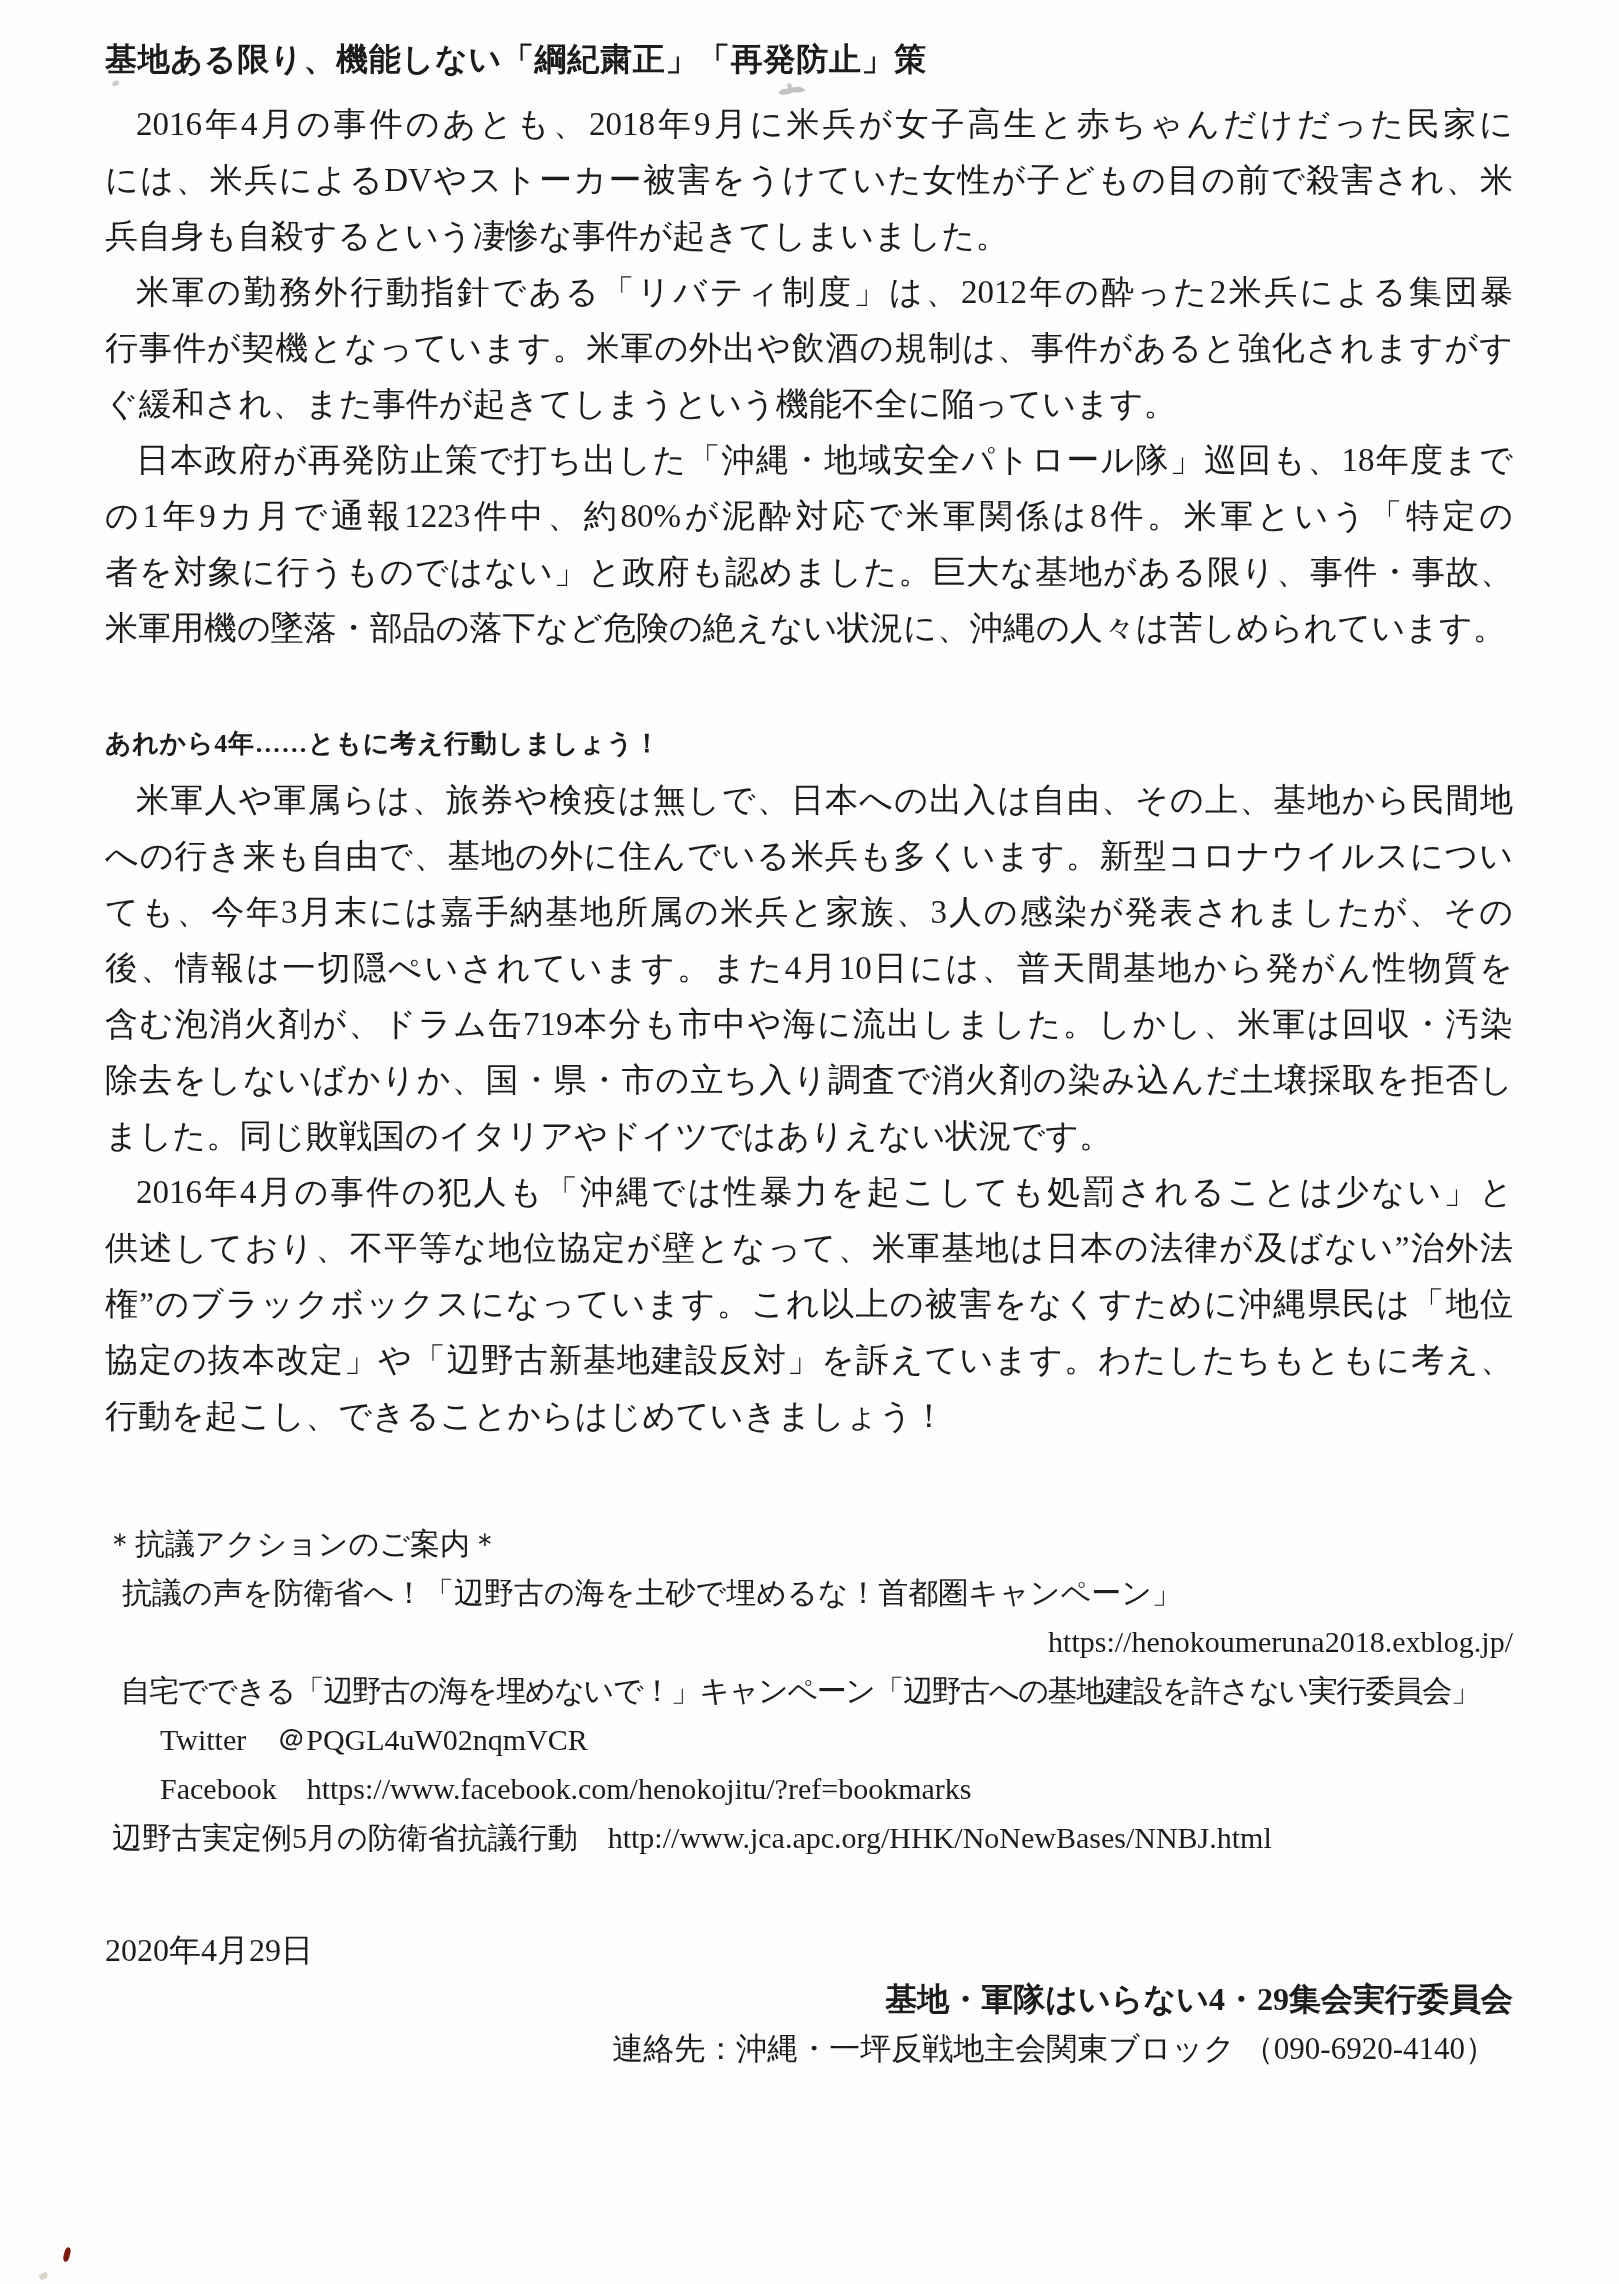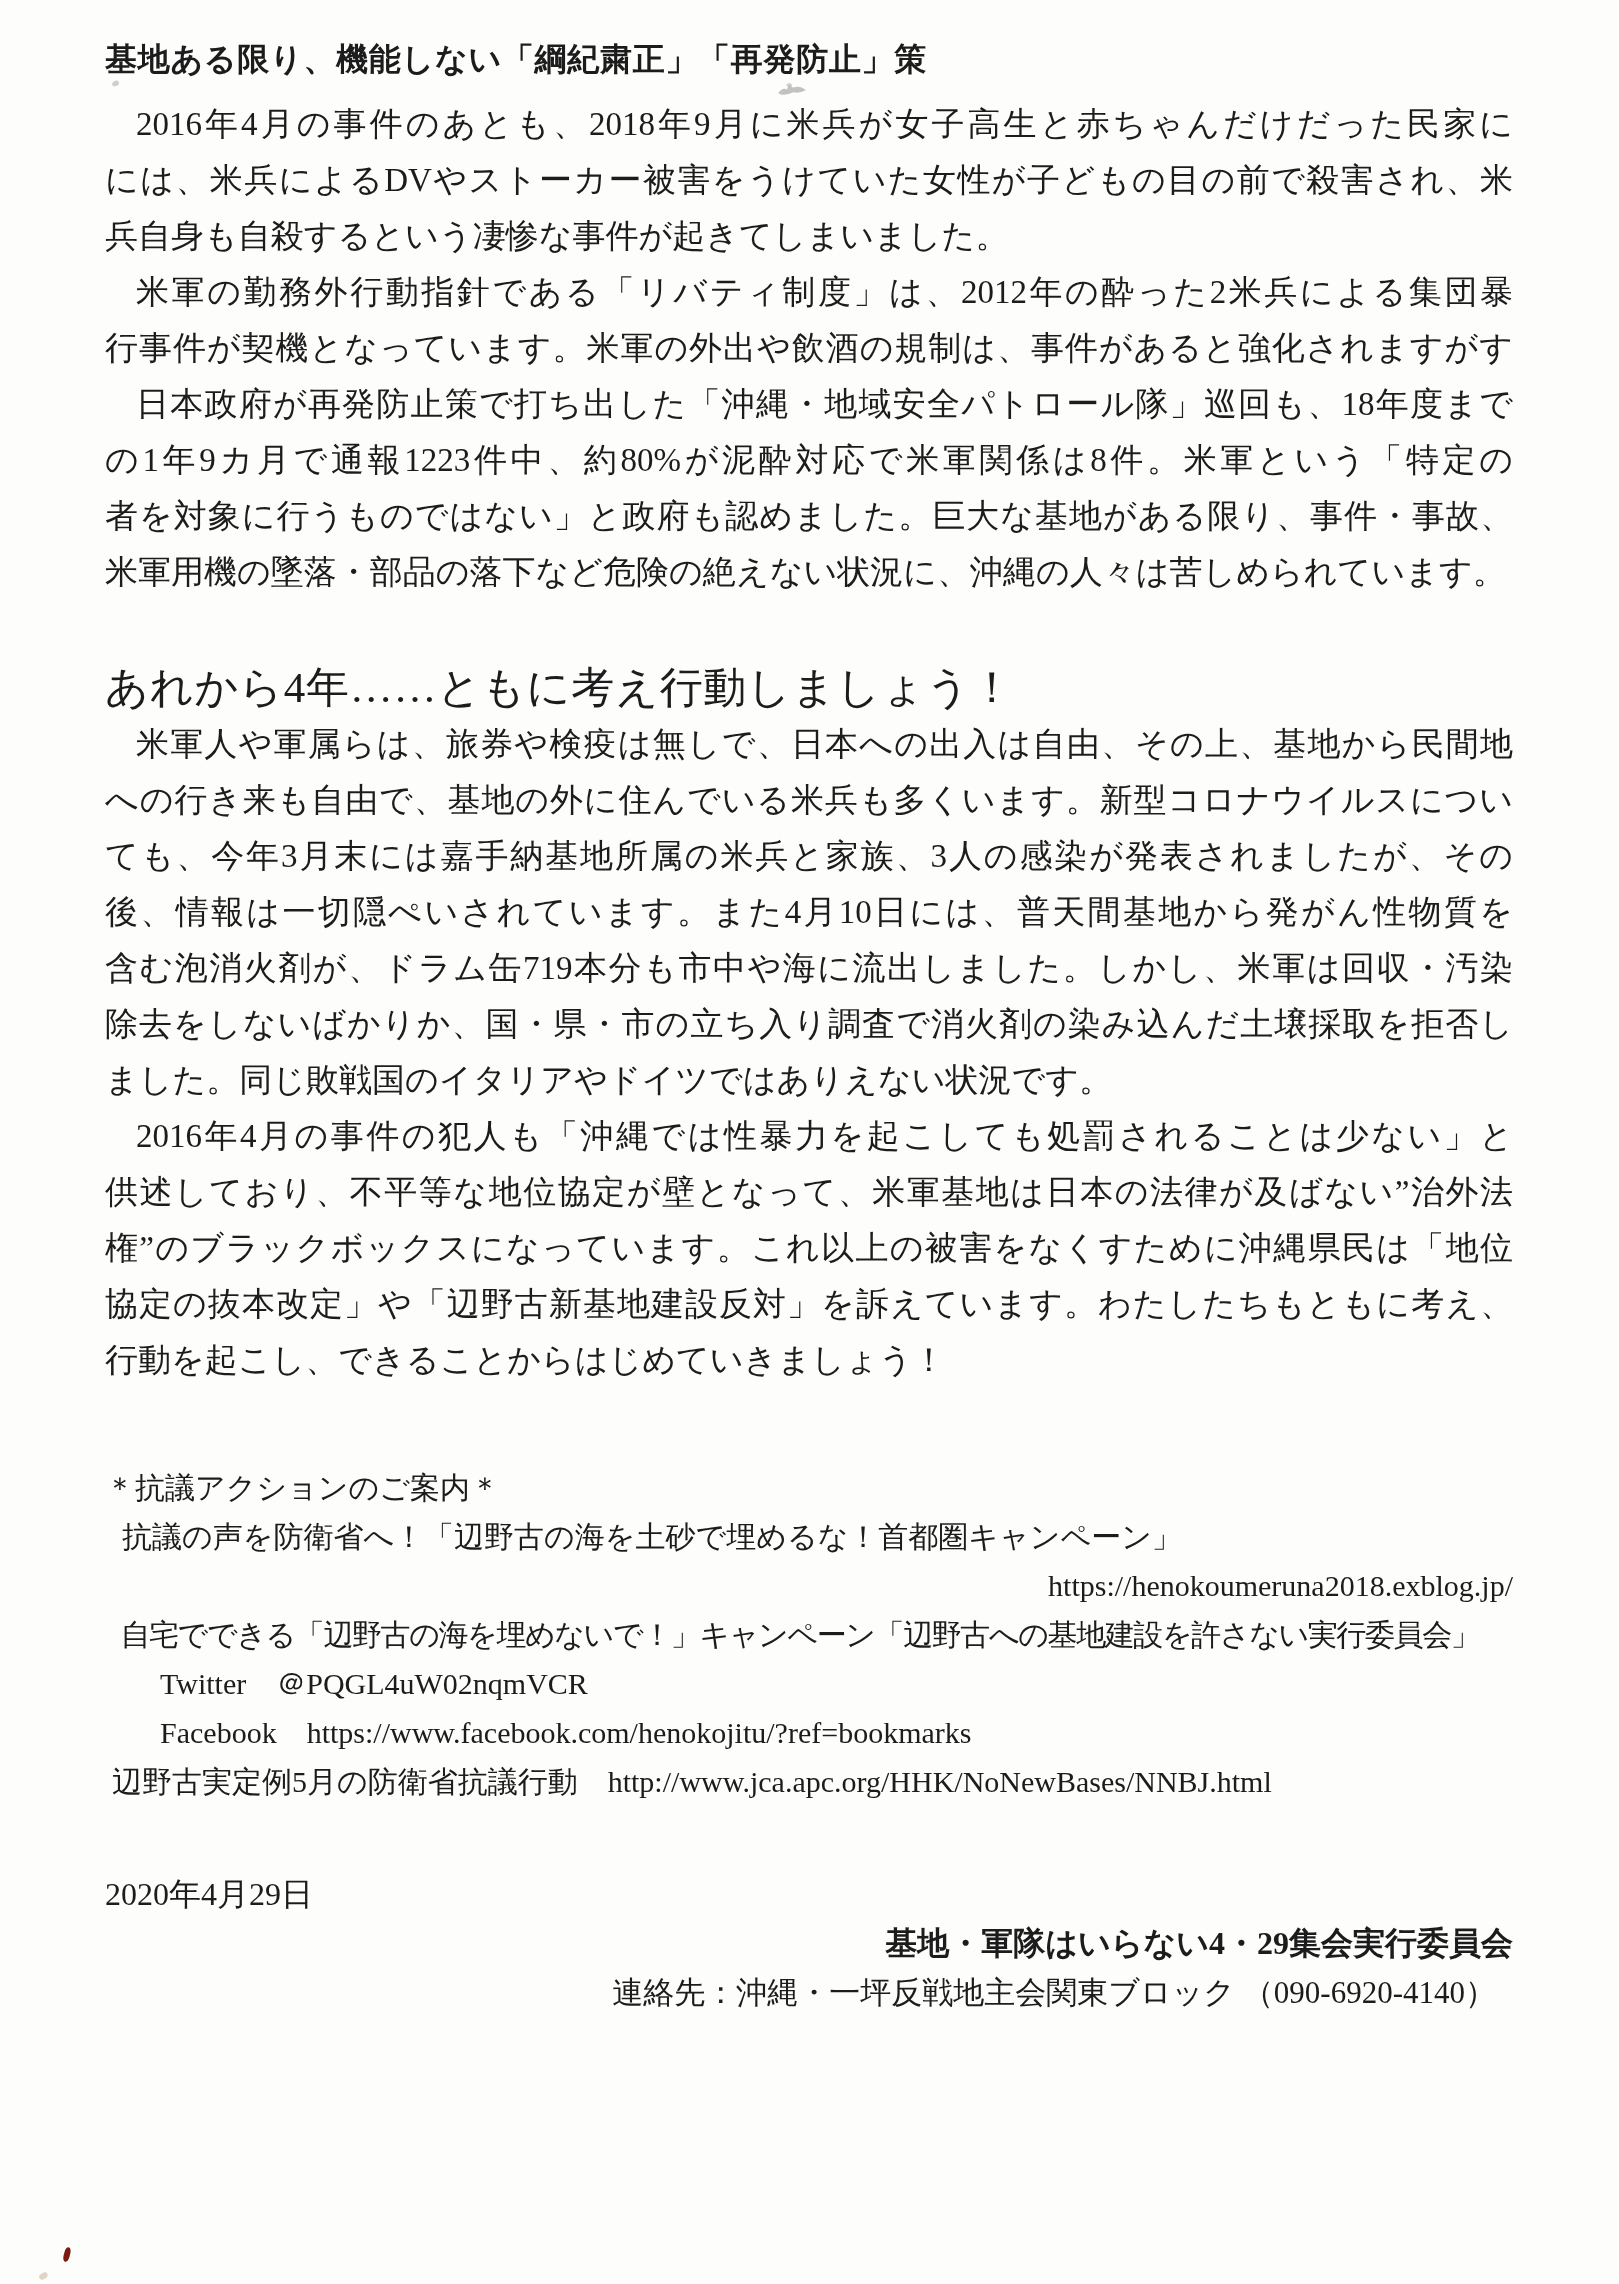--- a/index.html
+++ b/index.html
@@ -20,21 +20,21 @@
   }
   .para{margin:0;}
   .para.first{margin-top:15.4px;}
   .ln{
     font-size:33px;line-height:56px;height:56px;
     overflow:hidden;
   }
   .ln.fill{text-align:justify;text-align-last:justify;}
   .ln.ind{padding-left:31px;}
   h2.subhead{
-    margin:60px 0 0 0;font-size:43px;font-weight:400;line-height:56px;letter-spacing:0.7px;
+    margin:60px 0 0 0;font-size:26px;font-weight:700;line-height:56px;letter-spacing:0.7px;
   }
   .actions{margin-top:75px;}
   .act{font-size:30px;line-height:49px;height:49px;white-space:nowrap;overflow:hidden;}
   .act.i1{padding-left:17px;}
   .act.i2{padding-left:53px;text-align:right;}
   .act.i3{padding-left:15.4px;}
   .act.i4{padding-left:55px;}
   .act.i5{padding-left:7px;}
   .act.tight{letter-spacing:-1.4px;}
   .footer{margin-top:64px;}
@@ -59,20 +59,21 @@
 
   <div class="para first">
     <div class="ln fill ind">2016年4月の事件のあとも、2018年9月に米兵が女子高生と赤ちゃんだけだった民家に</div>
     <div class="ln fill">には、米兵によるDVやストーカー被害をうけていた女性が子どもの目の前で殺害され、米</div>
     <div class="ln">兵自身も自殺するという凄惨な事件が起きてしまいました。</div>
   </div>
 
   <div class="para">
     <div class="ln fill ind">米軍の勤務外行動指針である「リバティ制度」は、2012年の酔った2米兵による集団暴</div>
     <div class="ln fill">行事件が契機となっています。米軍の外出や飲酒の規制は、事件があると強化されますがす</div>
+    <div class="ln">ぐ緩和され、また事件が起きてしまうという機能不全に陥っています。</div>
   </div>
 
   <div class="para">
     <div class="ln fill ind">日本政府が再発防止策で打ち出した「沖縄・地域安全パトロール隊」巡回も、18年度まで</div>
     <div class="ln fill">の1年9カ月で通報1223件中、約80%が泥酔対応で米軍関係は8件。米軍という「特定の</div>
     <div class="ln fill">者を対象に行うものではない」と政府も認めました。巨大な基地がある限り、事件・事故、</div>
     <div class="ln">米軍用機の墜落・部品の落下など危険の絶えない状況に、沖縄の人々は苦しめられています。</div>
   </div>
 
   <h2 class="subhead">あれから4年……ともに考え行動しましょう！</h2>

